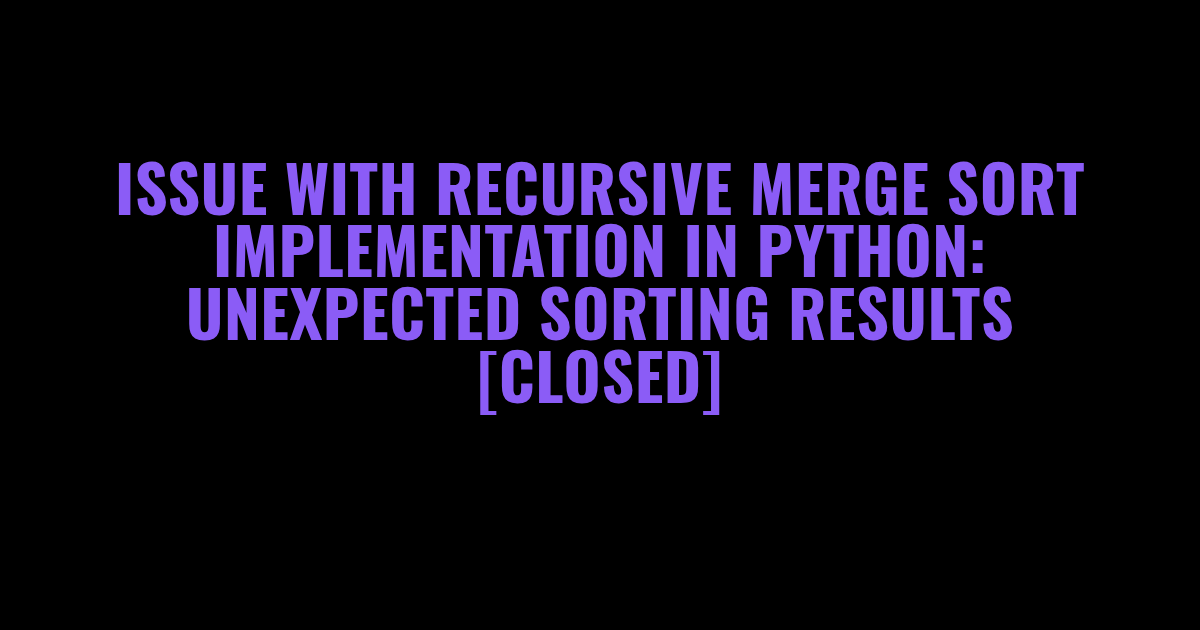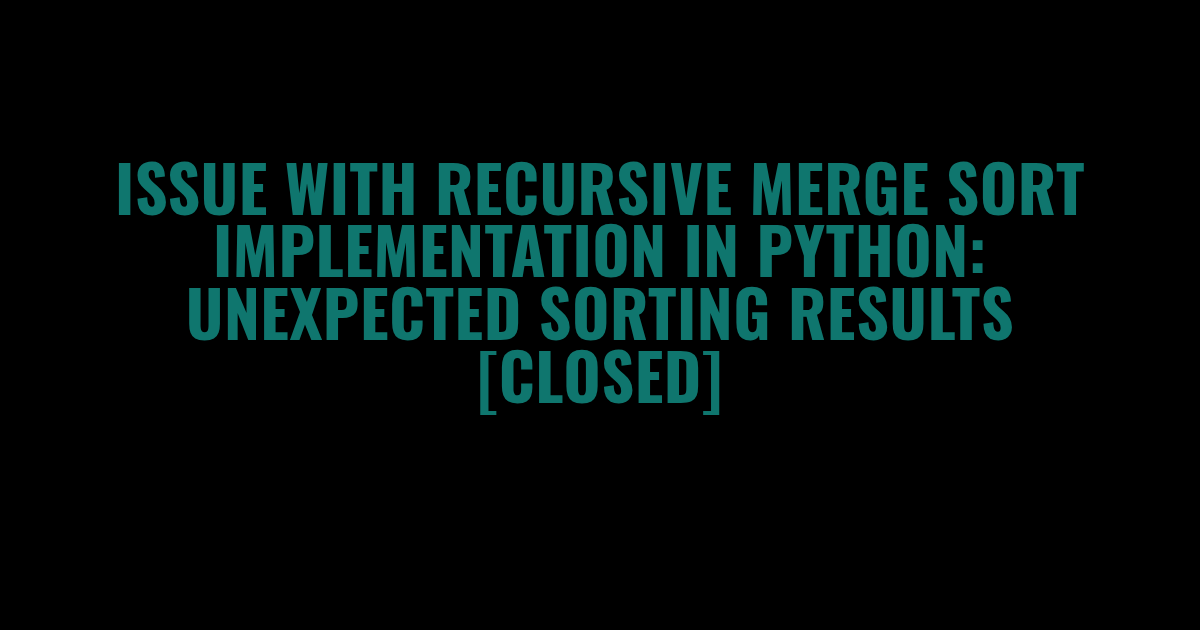--- a/index.html
+++ b/index.html
@@ -16,21 +16,21 @@
       justify-content: center;
       overflow: hidden;
     }
     .title-container {
       width: 100%;
       padding: 0 70px;
       text-align: center;
       margin-top: -70px;
     }
     .title {
-      color: #0f766e;
+      color: #8b5cf6;
       font-family: 'Arial Narrow', 'Helvetica Neue Condensed', 'Oswald', Impact, sans-serif;
       font-stretch: condensed;
       font-weight: 700;
       font-size: 64px;
       line-height: 0.98;
       letter-spacing: 0.5px;
       text-transform: uppercase;
     }
   </style>
 </head>

